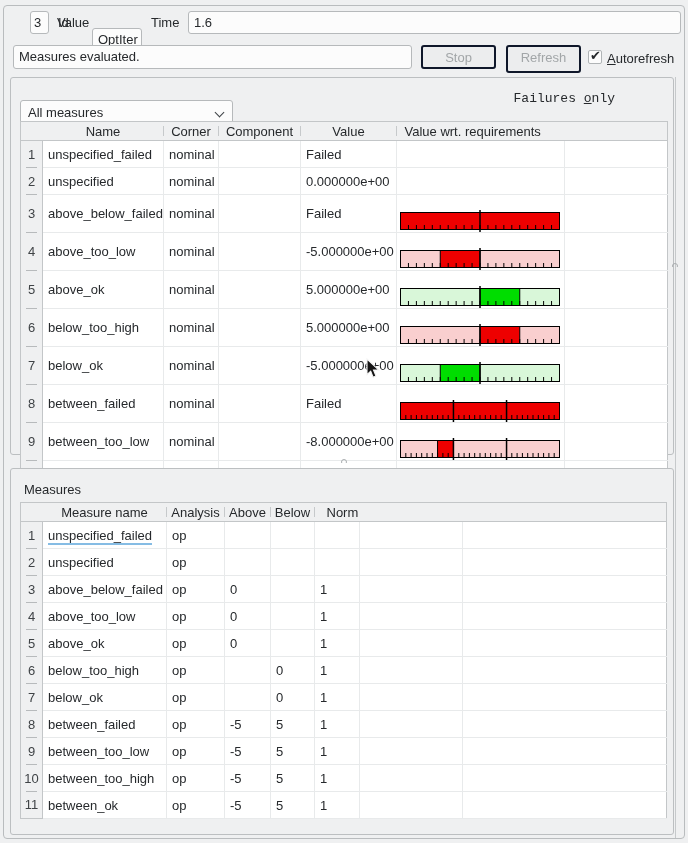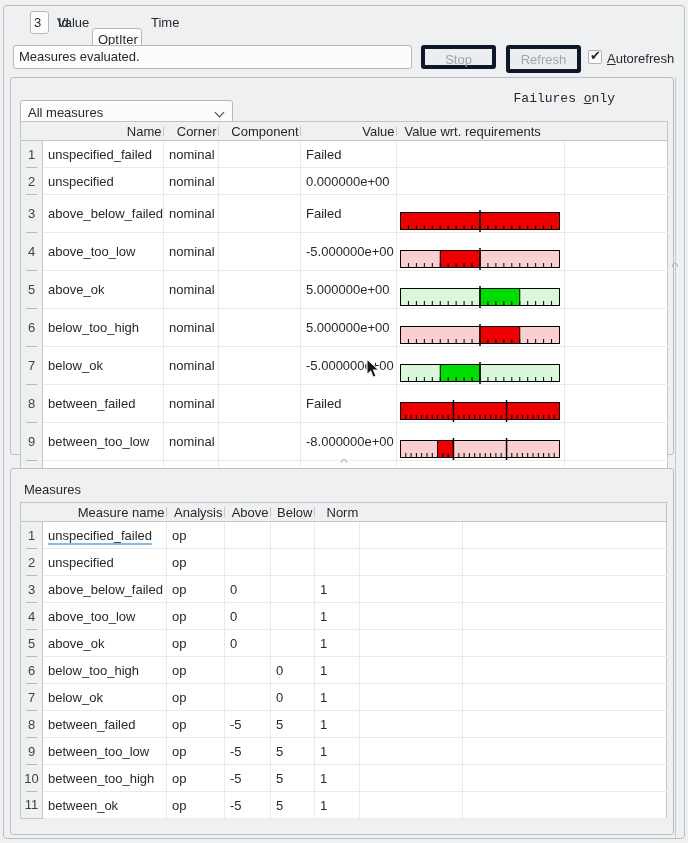--- a/index.html
+++ b/index.html
@@ -4,28 +4,28 @@
 <style>
   html,body{margin:0;padding:0;width:688px;height:843px;background:#eff0f1;
     font-family:"Liberation Sans","DejaVu Sans",sans-serif;font-size:13px;color:#26292c;
     overflow:hidden;-webkit-font-smoothing:antialiased;}
   *{box-sizing:border-box;}
   .abs{position:absolute;}
   #stage{position:relative;width:688px;height:843px;}
   .outer-frame{left:3px;top:5px;width:682px;height:834px;border:1px solid #b9bcbe;border-radius:4px;}
   .lbl{line-height:23px;white-space:nowrap;}
   .field{background:#fcfcfc;border:1px solid #b6b9bb;border-radius:3px;padding:0 5px;line-height:21px;overflow:hidden;white-space:nowrap;}
-  .btn{background:#ecedee;border:4px solid #0f172a;border-radius:3px;color:#a2a6a8;text-align:center;line-height:22px;}
+  .btn{background:#ecedee;border:2px solid #0f172a;border-radius:3px;color:#a2a6a8;text-align:center;line-height:22px;}
   .checkbox{width:14px;height:14px;background:#fcfcfc;border:1px solid #b0b4b6;border-radius:2px;position:relative;}
   .checkbox .check{position:absolute;left:1px;top:-3px;font-size:13px;color:#26292c;}
   .groupbox{border:1px solid #bcbfc1;border-radius:3px;background:#eff0f1;}
   .combo{background:#fcfcfc;border:1px solid #b6b9bb;border-radius:3px;padding:0 24px 0 7px;line-height:24px;position:relative;white-space:nowrap;}
   .combo .chev{position:absolute;right:9px;top:8px;width:7px;height:7px;border-right:1.5px solid #3e4246;border-bottom:1.5px solid #3e4246;transform:rotate(45deg);}
   table.grid{border-collapse:collapse;table-layout:fixed;background:#ffffff;border:1px solid #c3c6c8;}
-  table.grid th{background:#eff0f1;font-weight:normal;text-align:right;height:19px;padding:0 2px;
+  table.grid th{background:#eff0f1;font-weight:normal;text-align:center;height:19px;padding:0 2px;
      border-bottom:1px solid #c3c6c8;position:relative;overflow:hidden;white-space:nowrap;}
   table.grid th.sep:after{content:"";position:absolute;right:0;top:4px;bottom:4px;width:1px;background:#c6c9cb;}
   table.grid td{height:27px;padding:0 5px;border-right:1px solid #e8eaeb;border-bottom:1px solid #e8eaeb;
      overflow:hidden;white-space:nowrap;background:#ffffff;}
   table.grid td.gutter{background:#eff0f1;text-align:center;color:#3f4346;padding:0;border-right:1px solid #c3c6c8;border-bottom:none;position:relative;}
   table.grid td.gutter:after{content:"";position:absolute;left:25%;bottom:0;width:50%;height:1px;background:#b7babc;}
   table.grid tr:last-child td.gutter:after{display:none;}
   table.grid td.nob{border-right:none;}
   .bar-wrap{margin-left:-1px;}
   .grip{width:8px;height:4px;overflow:hidden;}
@@ -38,20 +38,21 @@
 
 <div id="stage">
 
   <div class="abs outer-frame"></div>
 
   <div class="abs lbl" style="left:14px;top:11px;margin-left:44px;">Id</div>
   <div class="abs field" style="left:30px;top:11px;width:19px;height:23px;padding:0 3px;">3</div>
   <div class="abs lbl" style="left:57px;top:11px;">Value</div>
   <div class="abs field" style="left:92px;top:28px;width:50px;height:23px;">OptIter</div>
   <div class="abs lbl" style="left:151px;top:11px;text-align:right;">Time</div>
+  <div class="abs field" style="left:188px;top:11px;width:493px;height:23px;">1.6</div>
 
   <div class="abs field" style="left:13px;top:45px;width:399px;height:24px;line-height:22px;">Measures evaluated.</div>
   <div class="abs btn" style="left:421px;top:45px;width:75px;height:24px;">Stop</div>
   <div class="abs btn" style="left:506px;top:45px;width:75px;height:28px;">Refresh</div>
   <div class="abs checkbox" style="left:588px;top:50px;">
     <span class="check">✔</span>
   </div>
   <div class="abs lbl" style="left:607px;top:51px;line-height:15px;"><u>A</u><span>utorefresh</span></div>
 
   <div class="abs groupbox" style="left:10px;top:77px;width:664px;height:378px;"></div>

